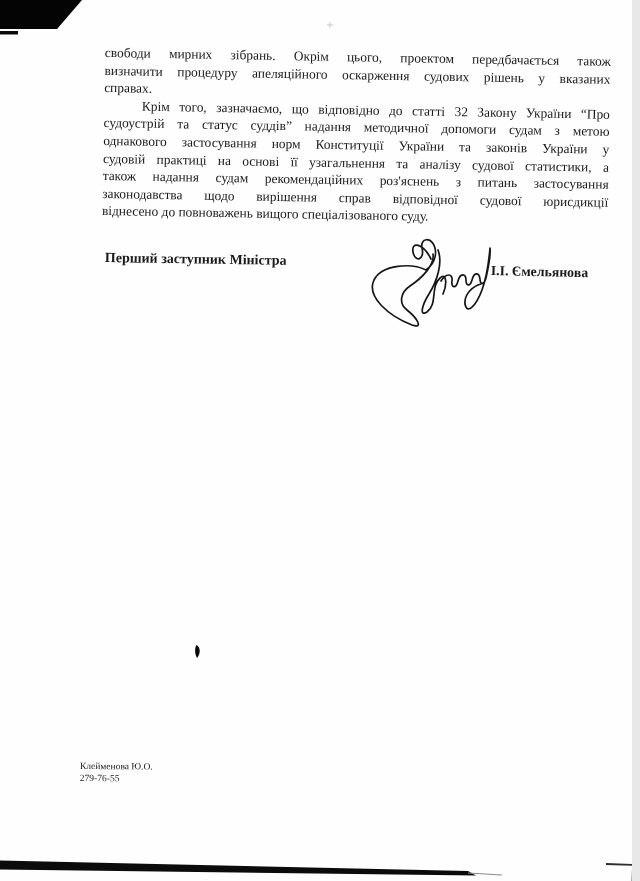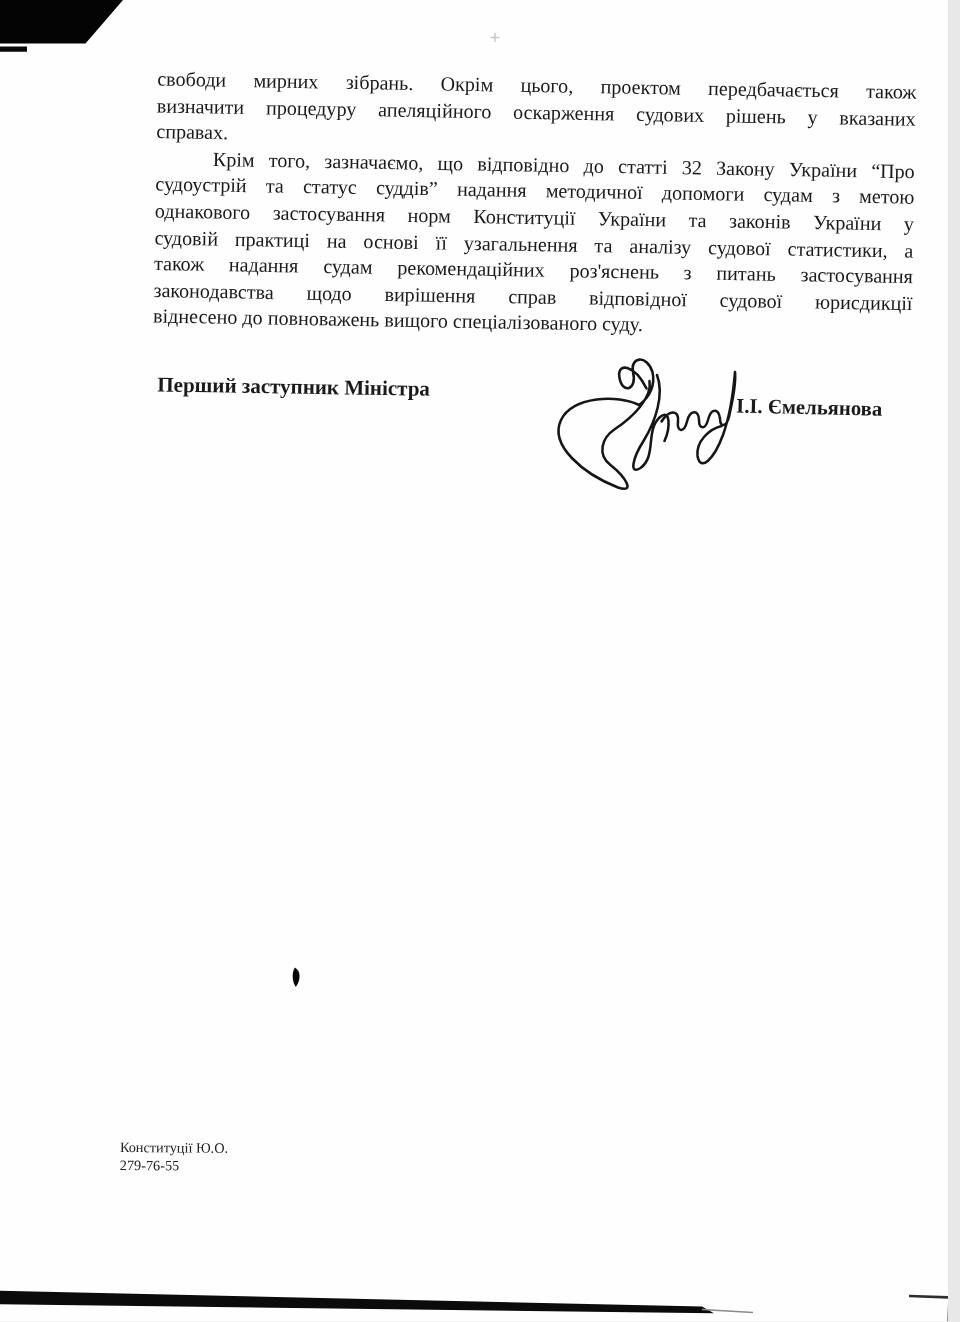--- a/index.html
+++ b/index.html
@@ -110,21 +110,21 @@
     <g fill="none" stroke="#161616" stroke-width="1.7" stroke-linecap="round" stroke-linejoin="round">
       <path d="M 64 26 C 56 10, 44 8, 46 19 C 48 30, 58 27, 55 15 C 53 5, 64 3, 68 15 C 70 24, 66 32, 59 37 C 45 30, 15 31, 7 47 C -1 64, 22 83, 45 92 C 57 96, 50 85, 40 77 C 31 70, 34 59, 43 53 C 55 45, 68 32, 66 21"></path>
       <path d="M 71 17 C 76 30, 70 48, 62 61 C 55 72, 52 84, 60 79 C 71 71, 63 54, 73 45 C 80 39, 80 52, 76 61"></path>
       <path d="M 74 48 C 79 40, 86 40, 85 48 C 84 55, 89 56, 91 48 C 93 40, 99 40, 99 47 C 99 53, 103 54, 105 47 C 107 39, 112 39, 113 46 C 113 52, 117 52, 119 45 C 121 35, 124 24, 123 15 C 122 27, 120 43, 115 57 C 109 73, 100 82, 98 71 C 97 61, 106 53, 114 51"></path>
     </g>
   </svg>
 
   <div class="sig-name">І.І. Ємельянова</div>
 
   <div class="footer">
-    <div>Конституції Ю.О.</div>
+    <div>Клейменова Ю.О.</div>
     <div>279-76-55</div>
   </div>
 
   <svg class="artifacts" viewBox="0 0 640 881">
 
     <polygon points="0,0 82,0 57,29 0,29" fill="#040404"></polygon>
     <rect x="0" y="31" width="18" height="3.5" fill="#0a0a0a"></rect>
 
     <g stroke="#c9c9c9" stroke-width="1">
       <line x1="327" y1="25" x2="333" y2="25"></line>

